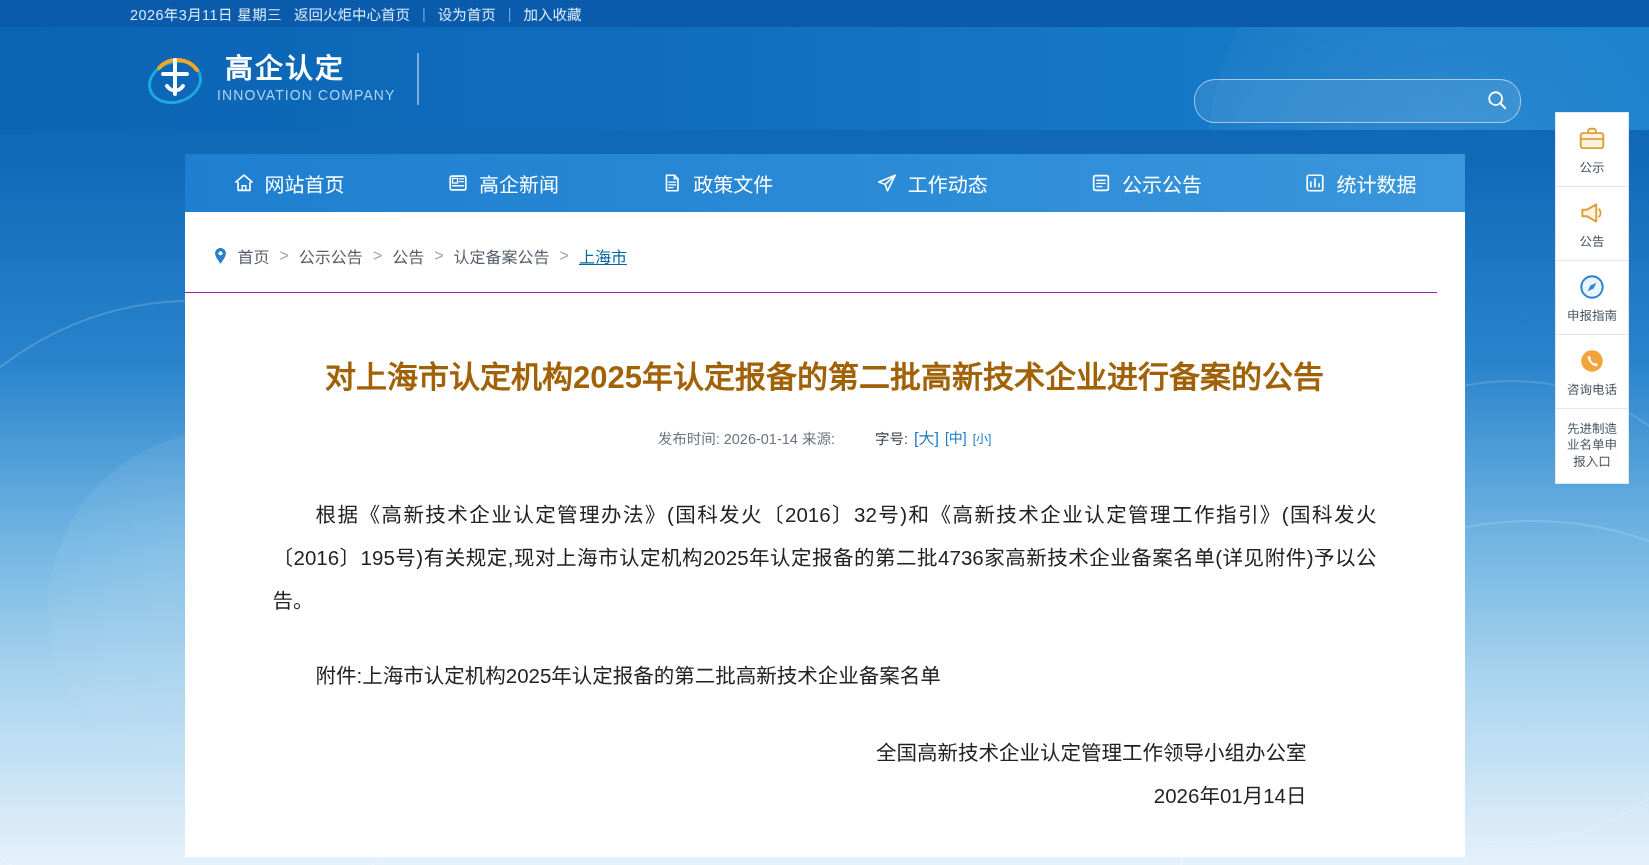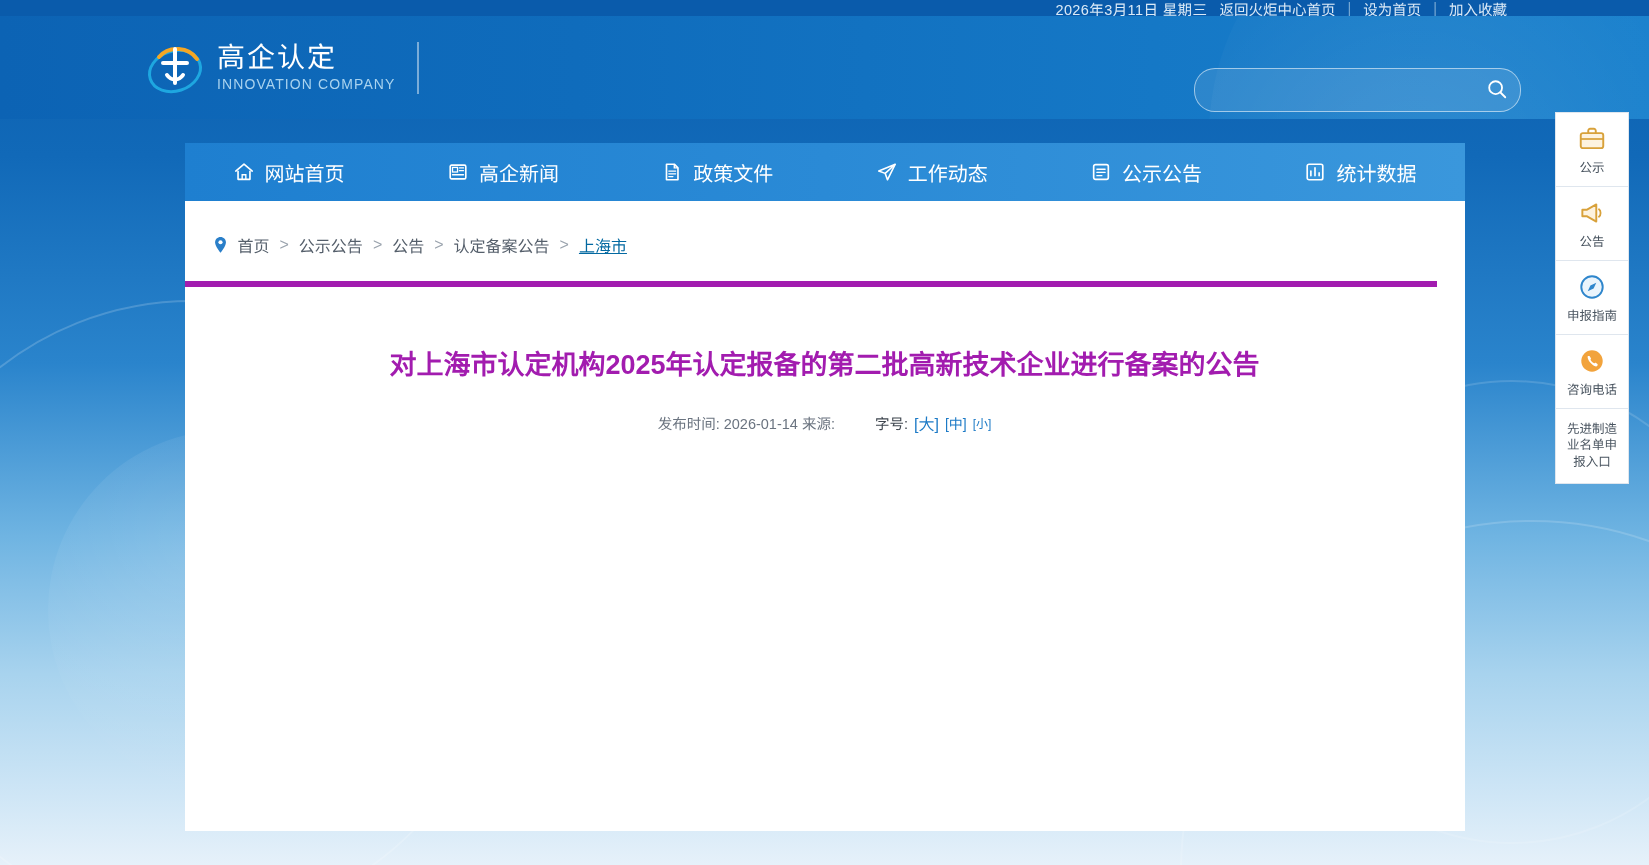--- a/index.html
+++ b/index.html
@@ -57,27 +57,27 @@
     position: absolute;
     left: 1280px; top: 380px;
     width: 460px; height: 460px;
     border: 2px solid rgba(255,255,255,0.14);
     border-radius: 50%;
   }
 
   
   .topbar {
     position: relative;
-    height: 16px;
+    height: 27px;
     background: #0a5bab;
     color: #dbeaf7;
     font-size: 14.5px;
     display: flex;
     align-items: center;
-    justify-content: flex-end;
+    justify-content: flex-start;
     padding: 0 130px 0 130px;
     box-sizing: border-box;
   }
   .topbar .date { letter-spacing: .4px; }
   .topbar .links { display: flex; align-items: center; gap: 0; }
   .topbar .links a {
     color: #dbeaf7;
     text-decoration: none;
     padding: 0 12px;
   }
@@ -114,22 +114,23 @@
   }
   .logo-text {
     display: flex;
     flex-direction: column;
     justify-content: center;
     line-height: 1;
   }
   .logo-text .cn {
     color: #ffffff;
     font-size: 28px;
-    font-weight: normal;
+    font-weight: bold;
     letter-spacing: 2px;
+    margin-left: 8px;
   }
   .logo-text .en {
     color: #a9d3ef;
     font-size: 14px;
     letter-spacing: 1.1px;
     margin-top: 5px;
   }
   .logo-divider {
     width: 2px;
     height: 52px;
@@ -214,33 +215,33 @@
     padding: 0 0 40px 0;
     box-sizing: border-box;
   }
   .breadcrumb {
     display: flex;
     align-items: center;
     gap: 8px;
     font-size: 16px;
     color: #555f6b;
     padding: 32px 0 24px 28px;
-    border-bottom: 6px solid #a21caf;
+    border-bottom: 1px solid #a21caf;
     margin: 0 28px 0 0;
   }
   .breadcrumb .pin { color: #2a7fc9; margin-right: 2px; display: inline-flex; }
   .breadcrumb a { color: #555f6b; text-decoration: none; }
   .breadcrumb .sep { color: #9aa3ad; margin: 0 2px; }
   .breadcrumb .current { color: #0369a1; text-decoration: underline; }
 
   .article-title {
     text-align: center;
-    font-size: 27px;
+    font-size: 31px;
     font-weight: bold;
-    color: #a21caf;
+    color: #a16207;
     padding: 42px 90px 0 90px;
     line-height: 1.4;
     font-family: "Liberation Sans", sans-serif;
   }
   .meta {
     display: flex;
     align-items: center;
     justify-content: center;
     gap: 40px;
     margin-top: 26px;
@@ -448,20 +449,28 @@
         <span></span>
       </div>
       <div class="fontsize">
         <span>字号:</span>
         <span class="fs fs-big">[大]</span>
         <span class="fs fs-mid">[中]</span>
         <span class="fs fs-small">[小]</span>
       </div>
     </div>
 
+    <div class="article-body">
+      <p class="indent">根据《高新技术企业认定管理办法》(国科发火〔2016〕32号)和《高新技术企业认定管理工作指引》(国科发火〔2016〕195号)有关规定,现对上海市认定机构2025年认定报备的第二批4736家高新技术企业备案名单(详见附件)予以公告。</p>
+      <p class="indent">附件:上海市认定机构2025年认定报备的第二批高新技术企业备案名单</p>
+      <div class="sign">
+        <div>全国高新技术企业认定管理工作领导小组办公室</div>
+        <div>2026年01月14日</div>
+      </div>
+    </div>
   </div>
 
   <div class="rail">
     <div class="rail-item">
       <span class="ri-ico">
         <svg width="30" height="30" viewBox="0 0 28 28" fill="none" xmlns="http://www.w3.org/2000/svg">
           <rect x="3.5" y="8.5" width="21" height="14" rx="2" stroke="#d8a13a" stroke-width="1.8" fill="#fdf3e0"></rect>
           <path d="M10.5 8.5 V6.2 A1.7 1.7 0 0 1 12.2 4.5 H15.8 A1.7 1.7 0 0 1 17.5 6.2 V8.5" stroke="#d8a13a" stroke-width="1.8"></path>
           <path d="M3.5 14 H24.5" stroke="#d8a13a" stroke-width="1.6"></path>
         </svg>

